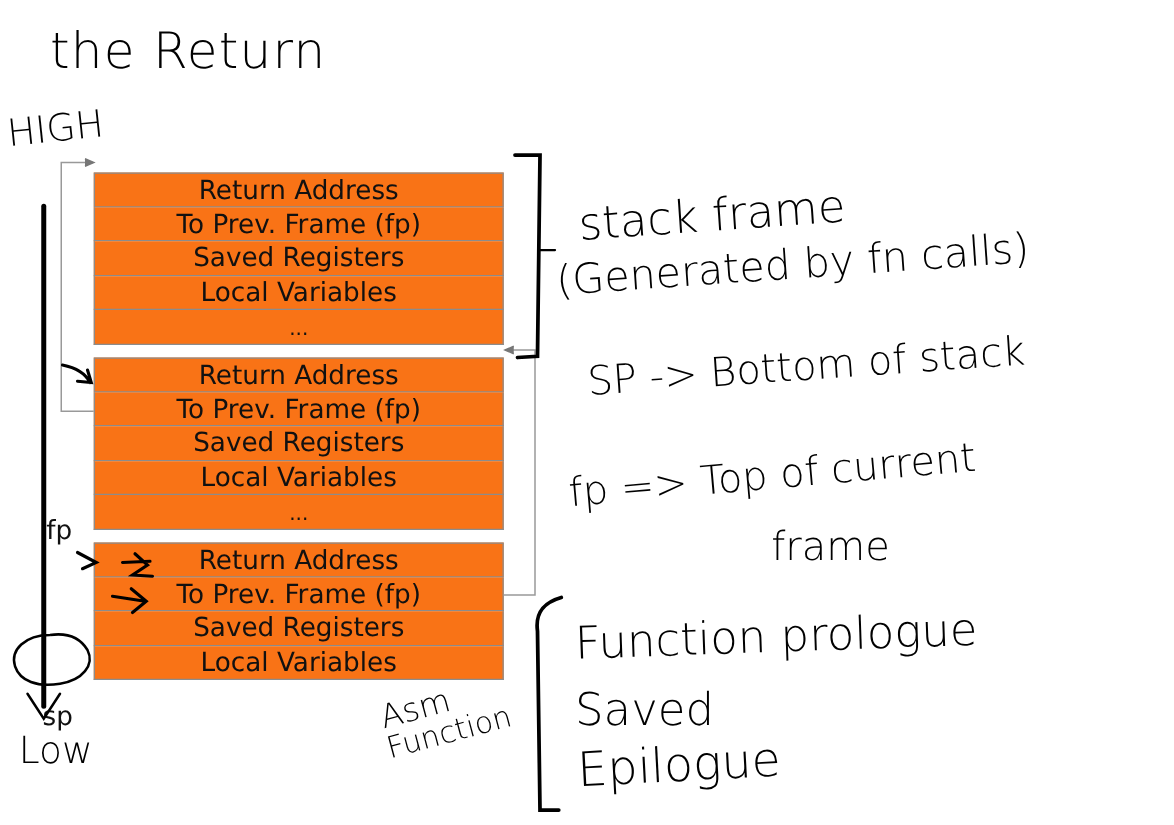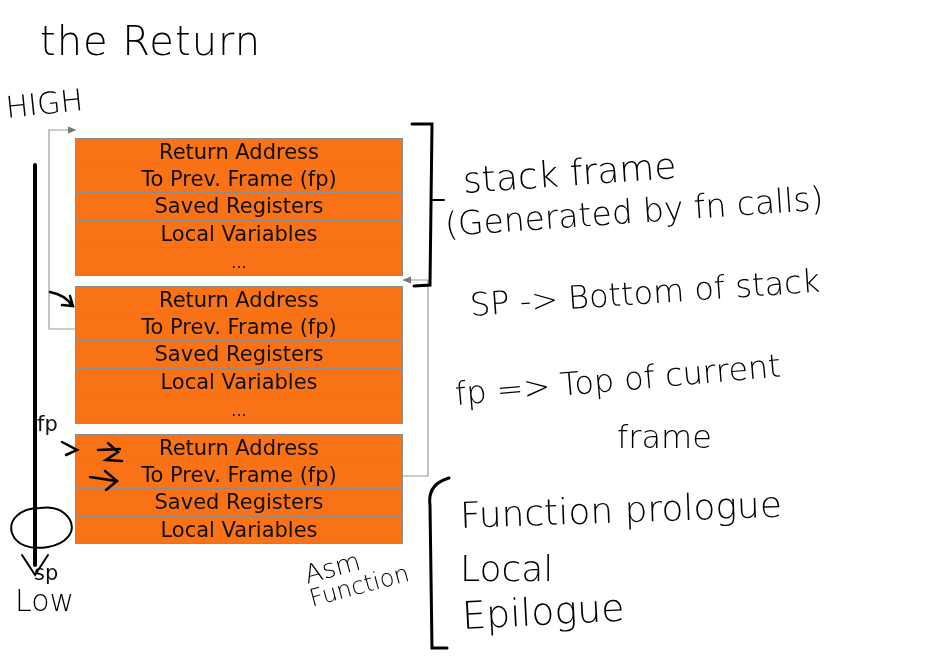--- a/index.html
+++ b/index.html
@@ -83,14 +83,14 @@
 <div class="hand" style="left:463px;top:160px;font-size:36px;transform:rotate(-4deg);">stack frame</div>
 <div class="hand" style="left:445px;top:205px;font-size:33px;transform:rotate(-4deg);">(Generated by fn calls)</div>
 <div class="hand" style="left:470px;top:286px;font-size:32px;transform:rotate(-4deg);">SP -&gt; Bottom of stack</div>
 <div class="hand" style="left:455px;top:375px;font-size:32px;transform:rotate(-5deg);">fp =&gt; Top of current</div>
 <div class="hand" style="left:595px;top:418px;font-size:32px;margin-left:22px;">frame</div>
 
 <div class="hand" style="left:305px;top:560px;font-size:26px;transform:rotate(-15deg);">Asm</div>
 <div class="hand" style="left:310px;top:585px;font-size:24px;transform:rotate(-15deg);">Function</div>
 
 <div class="hand" style="left:460px;top:495px;font-size:36px;transform:rotate(-2deg);">Function prologue</div>
-<div class="hand" style="left:460px;top:548px;font-size:36px;">Local</div>
+<div class="hand" style="left:460px;top:548px;font-size:36px;">Saved</div>
 <div class="hand" style="left:462px;top:594px;font-size:38px;transform:rotate(-3deg);">Epilogue</div>
 
 </body></html>

